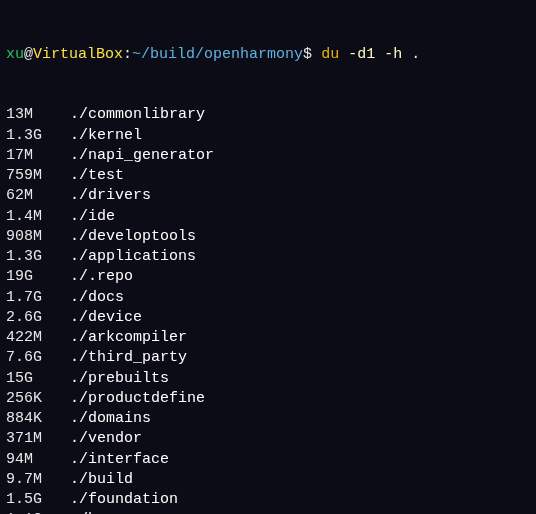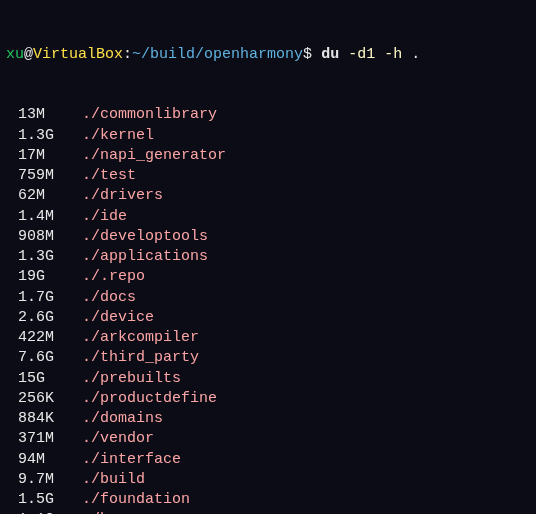--- a/index.html
+++ b/index.html
@@ -23,25 +23,25 @@
     }
     .line {
       display: block;
     }
     .user { color: #22c55e; }
     .at { color: #e8e8e8; }
     .host { color: #fde047; }
     .colon { color: #e8e8e8; }
     .path { color: #5fb3e0; }
     .dollar { color: #e8e8e8; }
-    .cmd { color: #e5e5e5; font-weight: bold; }
+    .cmd { color: #eab308; }
     .flag { color: #fef9c3; }
     .dot { color: #e8e8e8; }
-    .size { color: #e8e8e8; display: inline-block; width: 64px; margin-left: 12px; }
-    .dir { color: #fca5a5; }
+    .size { color: #e8e8e8; display: inline-block; width: 64px; }
+    .dir { color: #ffffff; }
     .output-line {
       display: flex;
     }
   </style>
 </head>
 <body>
 
 <div class="terminal">
   <div class="line"><span class="user">xu</span><span class="at">@</span><span class="host">VirtualBox</span><span class="colon">:</span><span class="path">~/build/openharmony</span><span class="dollar">$</span> <span class="cmd">du</span> <span class="flag">-d1</span> <span class="flag">-h</span> <span class="dot">.</span></div>
   <div id="output-container"><div class="line output-line"><span class="size">13M</span><span class="dir">./commonlibrary</span></div><div class="line output-line"><span class="size">1.3G</span><span class="dir">./kernel</span></div><div class="line output-line"><span class="size">17M</span><span class="dir">./napi_generator</span></div><div class="line output-line"><span class="size">759M</span><span class="dir">./test</span></div><div class="line output-line"><span class="size">62M</span><span class="dir">./drivers</span></div><div class="line output-line"><span class="size">1.4M</span><span class="dir">./ide</span></div><div class="line output-line"><span class="size">908M</span><span class="dir">./developtools</span></div><div class="line output-line"><span class="size">1.3G</span><span class="dir">./applications</span></div><div class="line output-line"><span class="size">19G</span><span class="dir">./.repo</span></div><div class="line output-line"><span class="size">1.7G</span><span class="dir">./docs</span></div><div class="line output-line"><span class="size">2.6G</span><span class="dir">./device</span></div><div class="line output-line"><span class="size">422M</span><span class="dir">./arkcompiler</span></div><div class="line output-line"><span class="size">7.6G</span><span class="dir">./third_party</span></div><div class="line output-line"><span class="size">15G</span><span class="dir">./prebuilts</span></div><div class="line output-line"><span class="size">256K</span><span class="dir">./productdefine</span></div><div class="line output-line"><span class="size">884K</span><span class="dir">./domains</span></div><div class="line output-line"><span class="size">371M</span><span class="dir">./vendor</span></div><div class="line output-line"><span class="size">94M</span><span class="dir">./interface</span></div><div class="line output-line"><span class="size">9.7M</span><span class="dir">./build</span></div><div class="line output-line"><span class="size">1.5G</span><span class="dir">./foundation</span></div><div class="line output-line"><span class="size">1.1G</span><span class="dir">./base</span></div></div>

